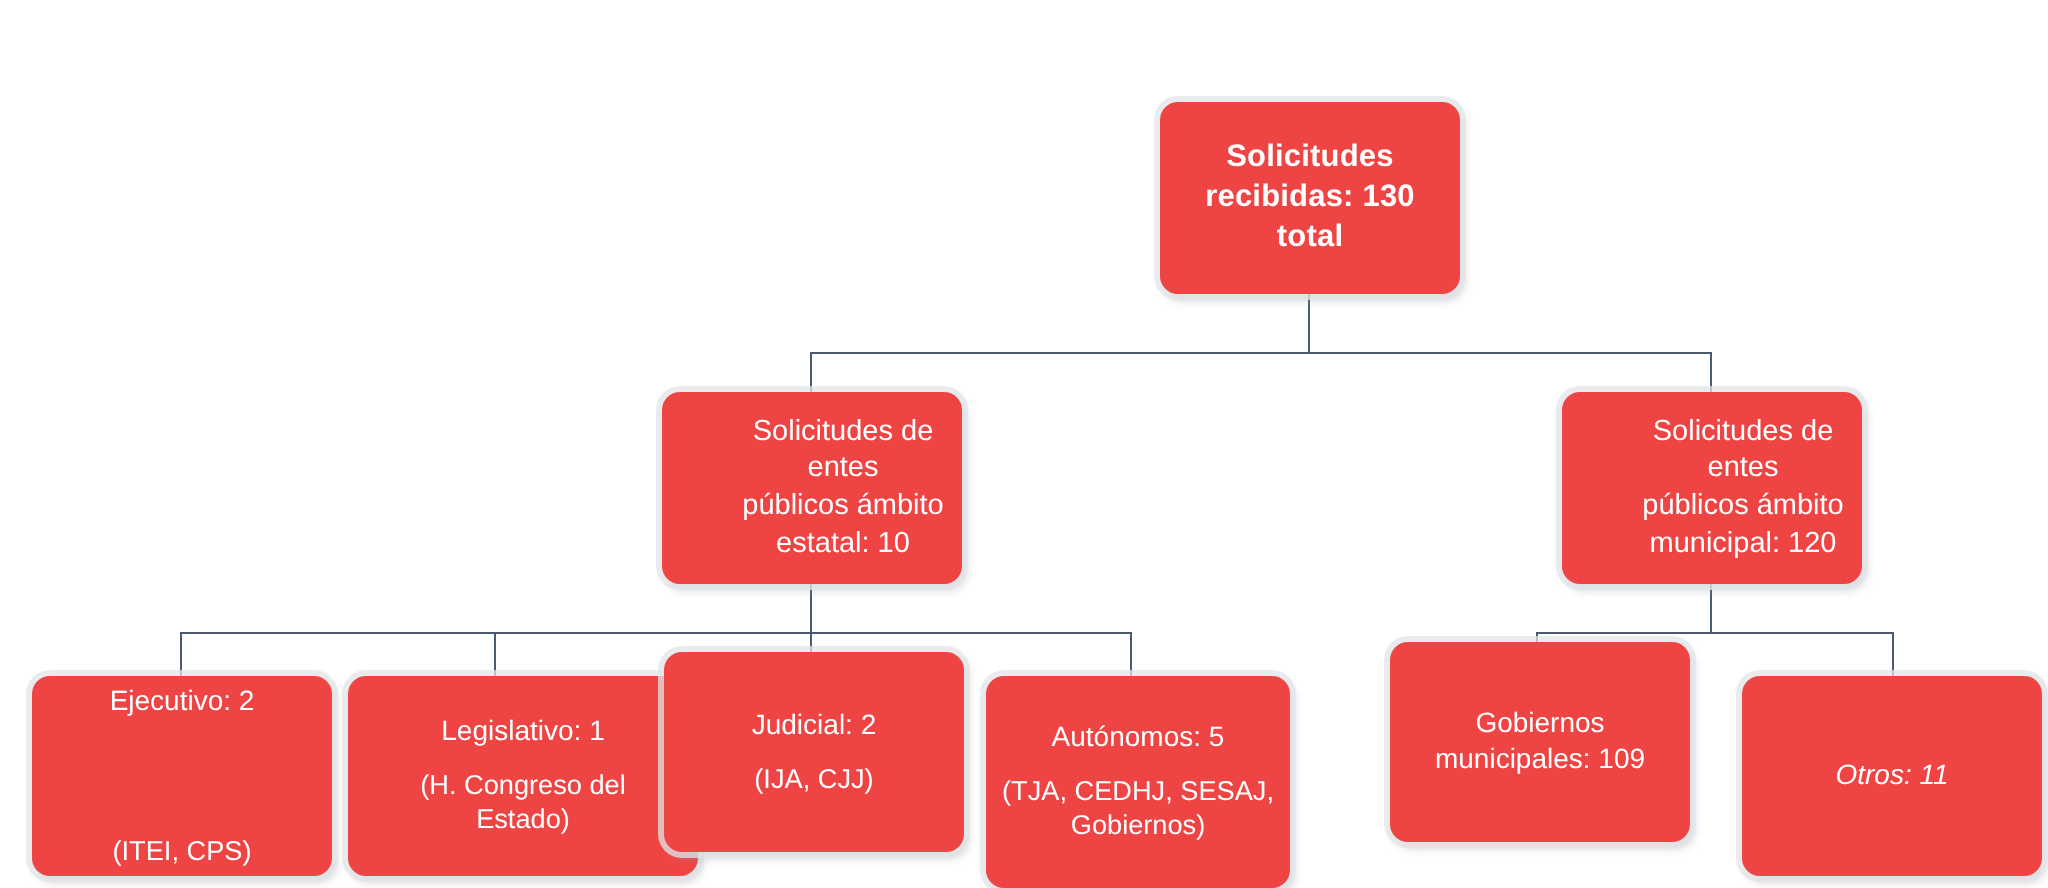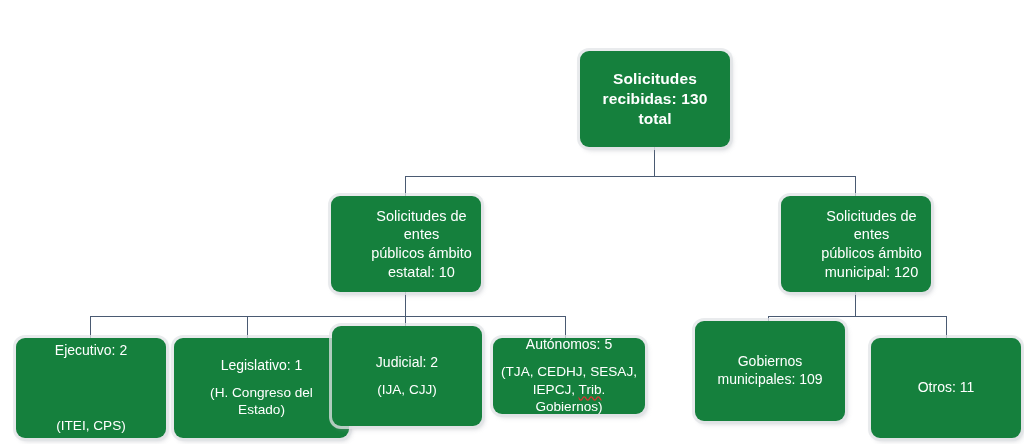--- a/index.html
+++ b/index.html
@@ -23,21 +23,21 @@
     position: absolute;
     background: #4a5a72;
   }
   .line.v { width: 1px; }
   .line.h { height: 1px; }
 
   
   .node {
     position: absolute;
     box-sizing: border-box;
-    background: #15803d;
+    background: #ef4444;
     border-radius: 9px;
     color: #ffffff;
     display: flex;
     flex-direction: column;
     align-items: center;
     justify-content: center;
     text-align: center;
     padding: 4px 8px;
     box-shadow: 0 0 0 3px rgba(226,228,231,0.75),
                 2px 3px 5px rgba(150,155,165,0.45);
@@ -119,29 +119,28 @@
     <span class="ln main">Legislativo: 1</span>
     <span class="ln detail">(H. Congreso del</span>
     <span class="ln detail">Estado)</span>
   </div>
 
   <div class="node leaf" style="left:332px; top:326px; width:150px; height:100px;">
     <span class="ln main">Judicial: 2</span>
     <span class="ln detail">(IJA, CJJ)</span>
   </div>
 
-  <div class="node leaf" style="left:493px; top:338px; width:152px; height:76px;">
+  <div class="node leaf" style="left:493px; top:338px; width:152px; height:106px;">
     <span class="ln main">Autónomos: 5</span>
     <span class="ln detail">(TJA, CEDHJ, SESAJ,</span>
-    <span class="ln detail"><span>IEPCJ, </span><span class="squiggle">Trib</span><span>.</span></span>
     <span class="ln detail">Gobiernos)</span>
   </div>
 
   <div class="node leaf single" style="left:695px; top:321px; width:150px; height:100px;">
     <span class="ln main">Gobiernos</span>
     <span class="ln main">municipales: 109</span>
   </div>
 
-  <div class="node leaf single" style="left:871px; top:338px; width:150px; height:100px;">
+  <div class="node leaf single" style="left:871px; top:338px; width:150px; height:100px;font-style:italic;">
     <span class="ln main">Otros: 11</span>
   </div>
 
 </div>
 
 </body></html>

